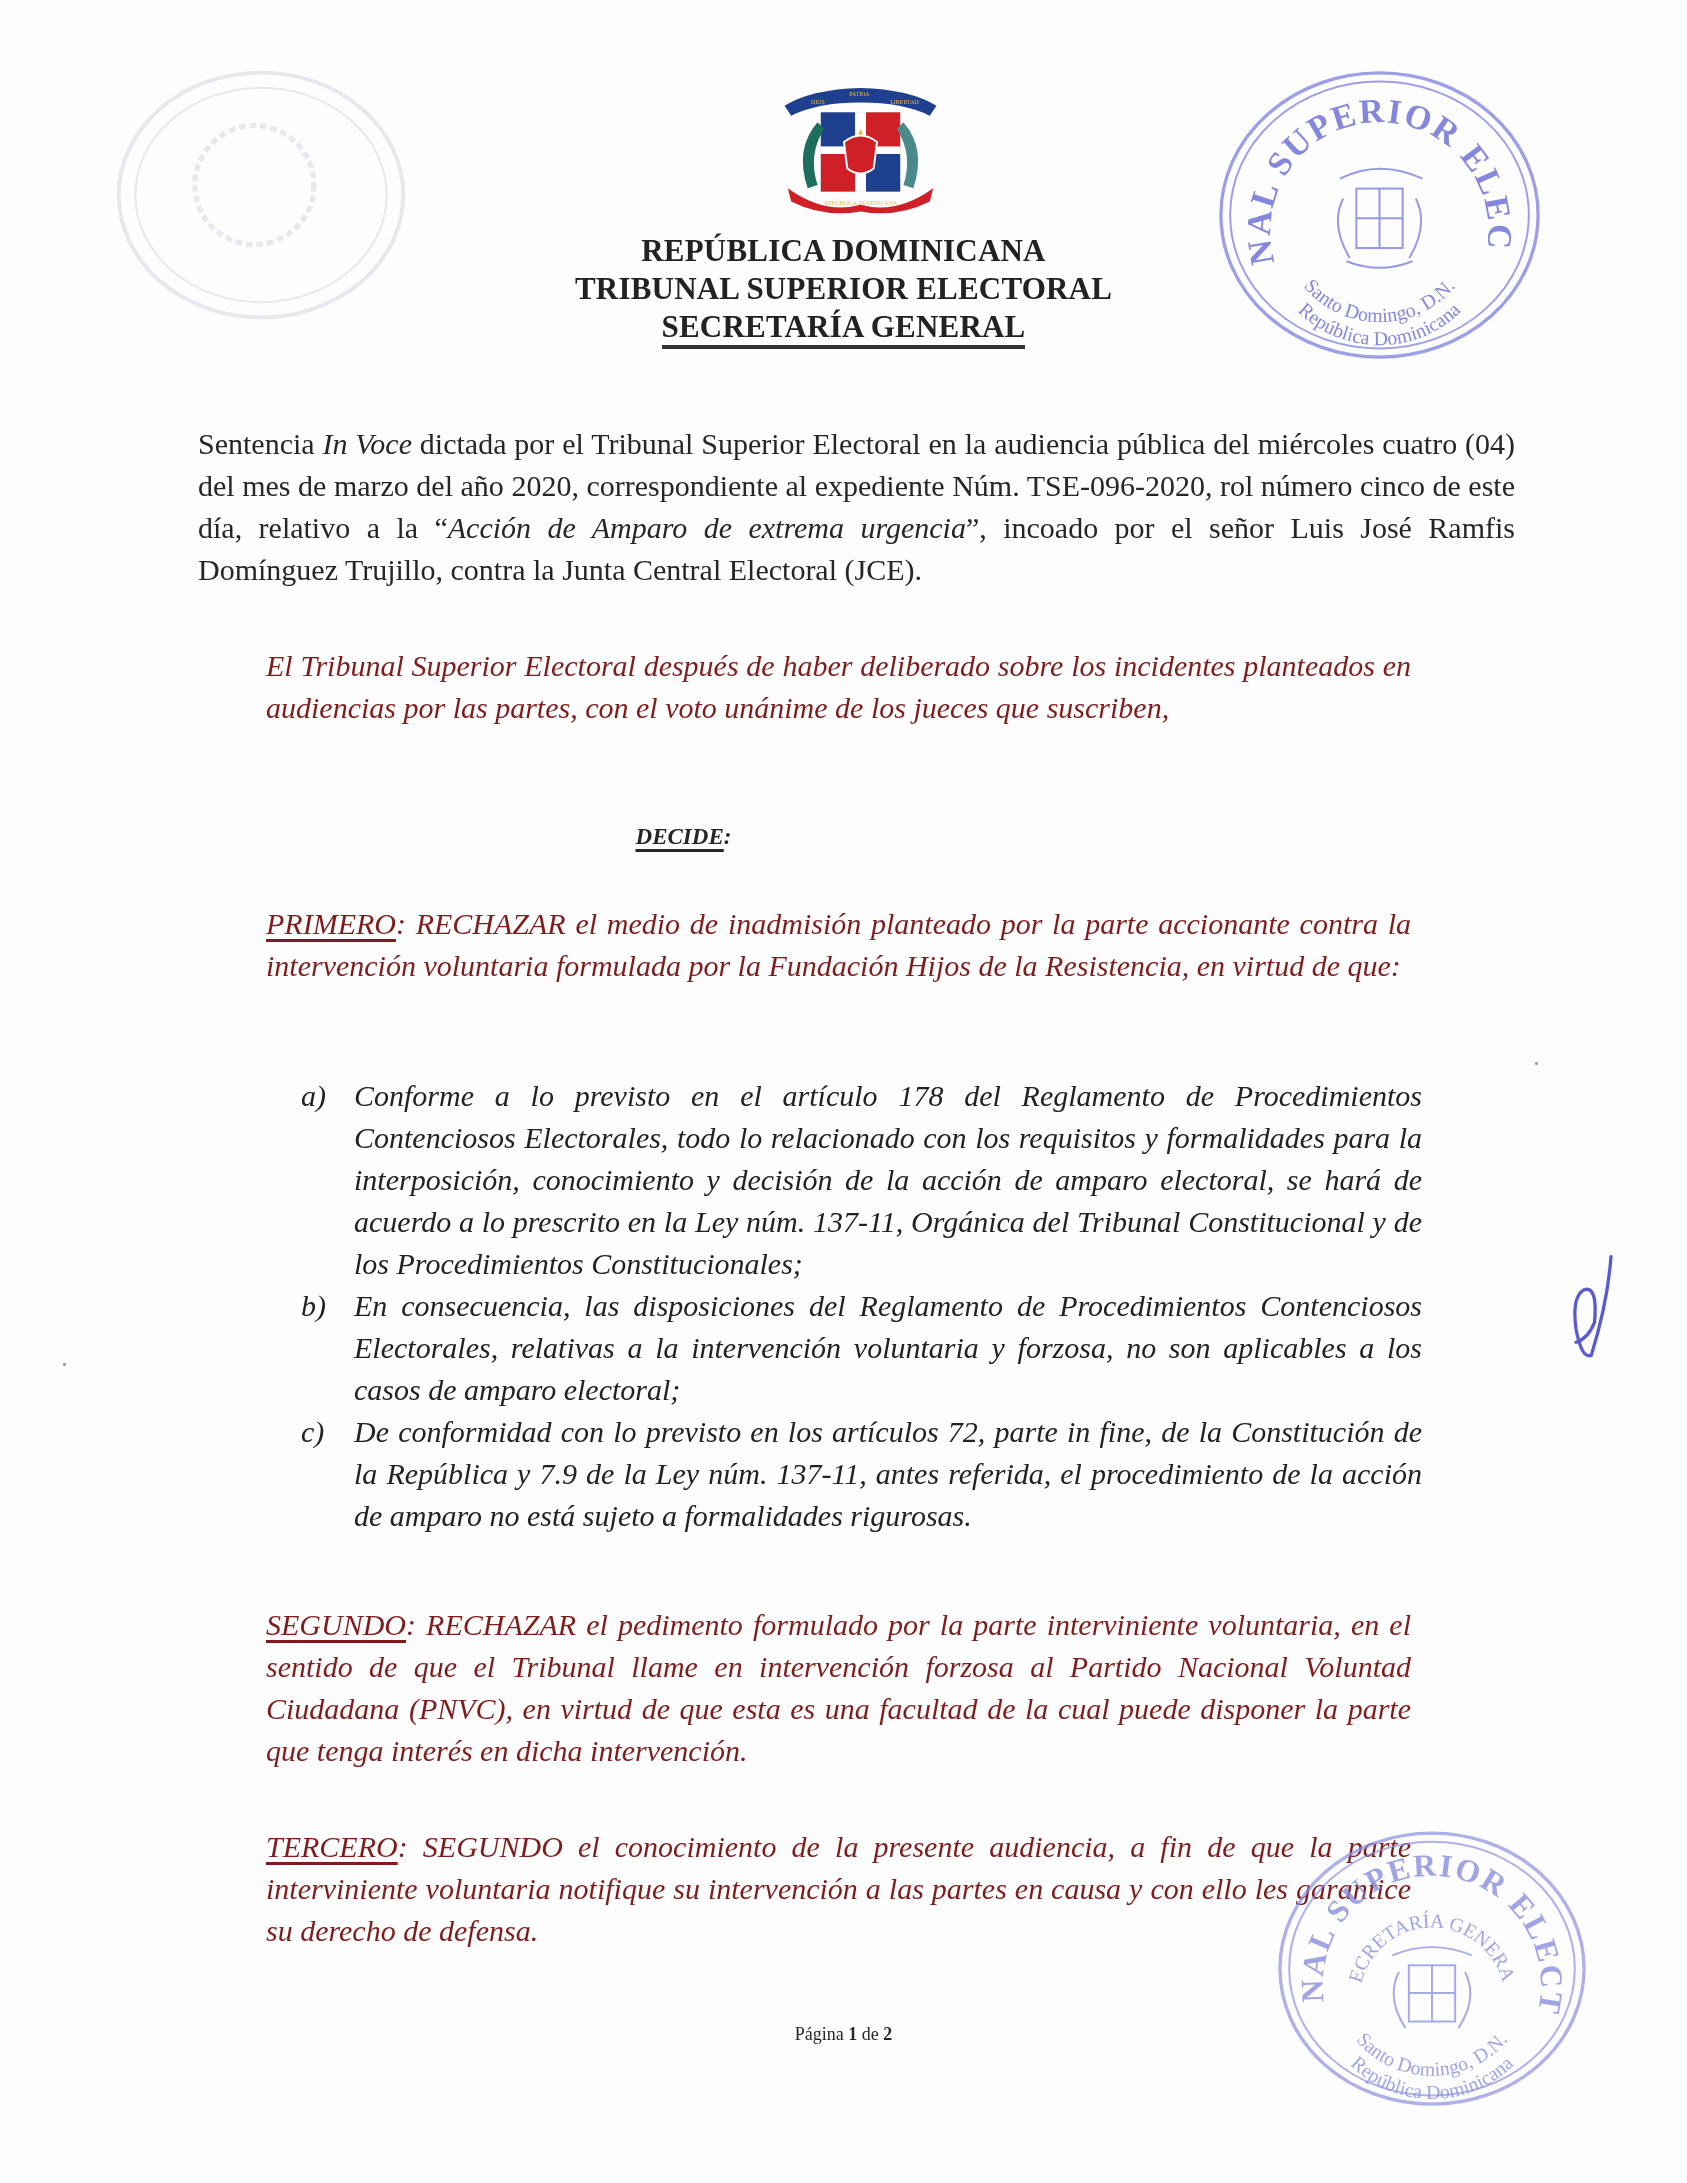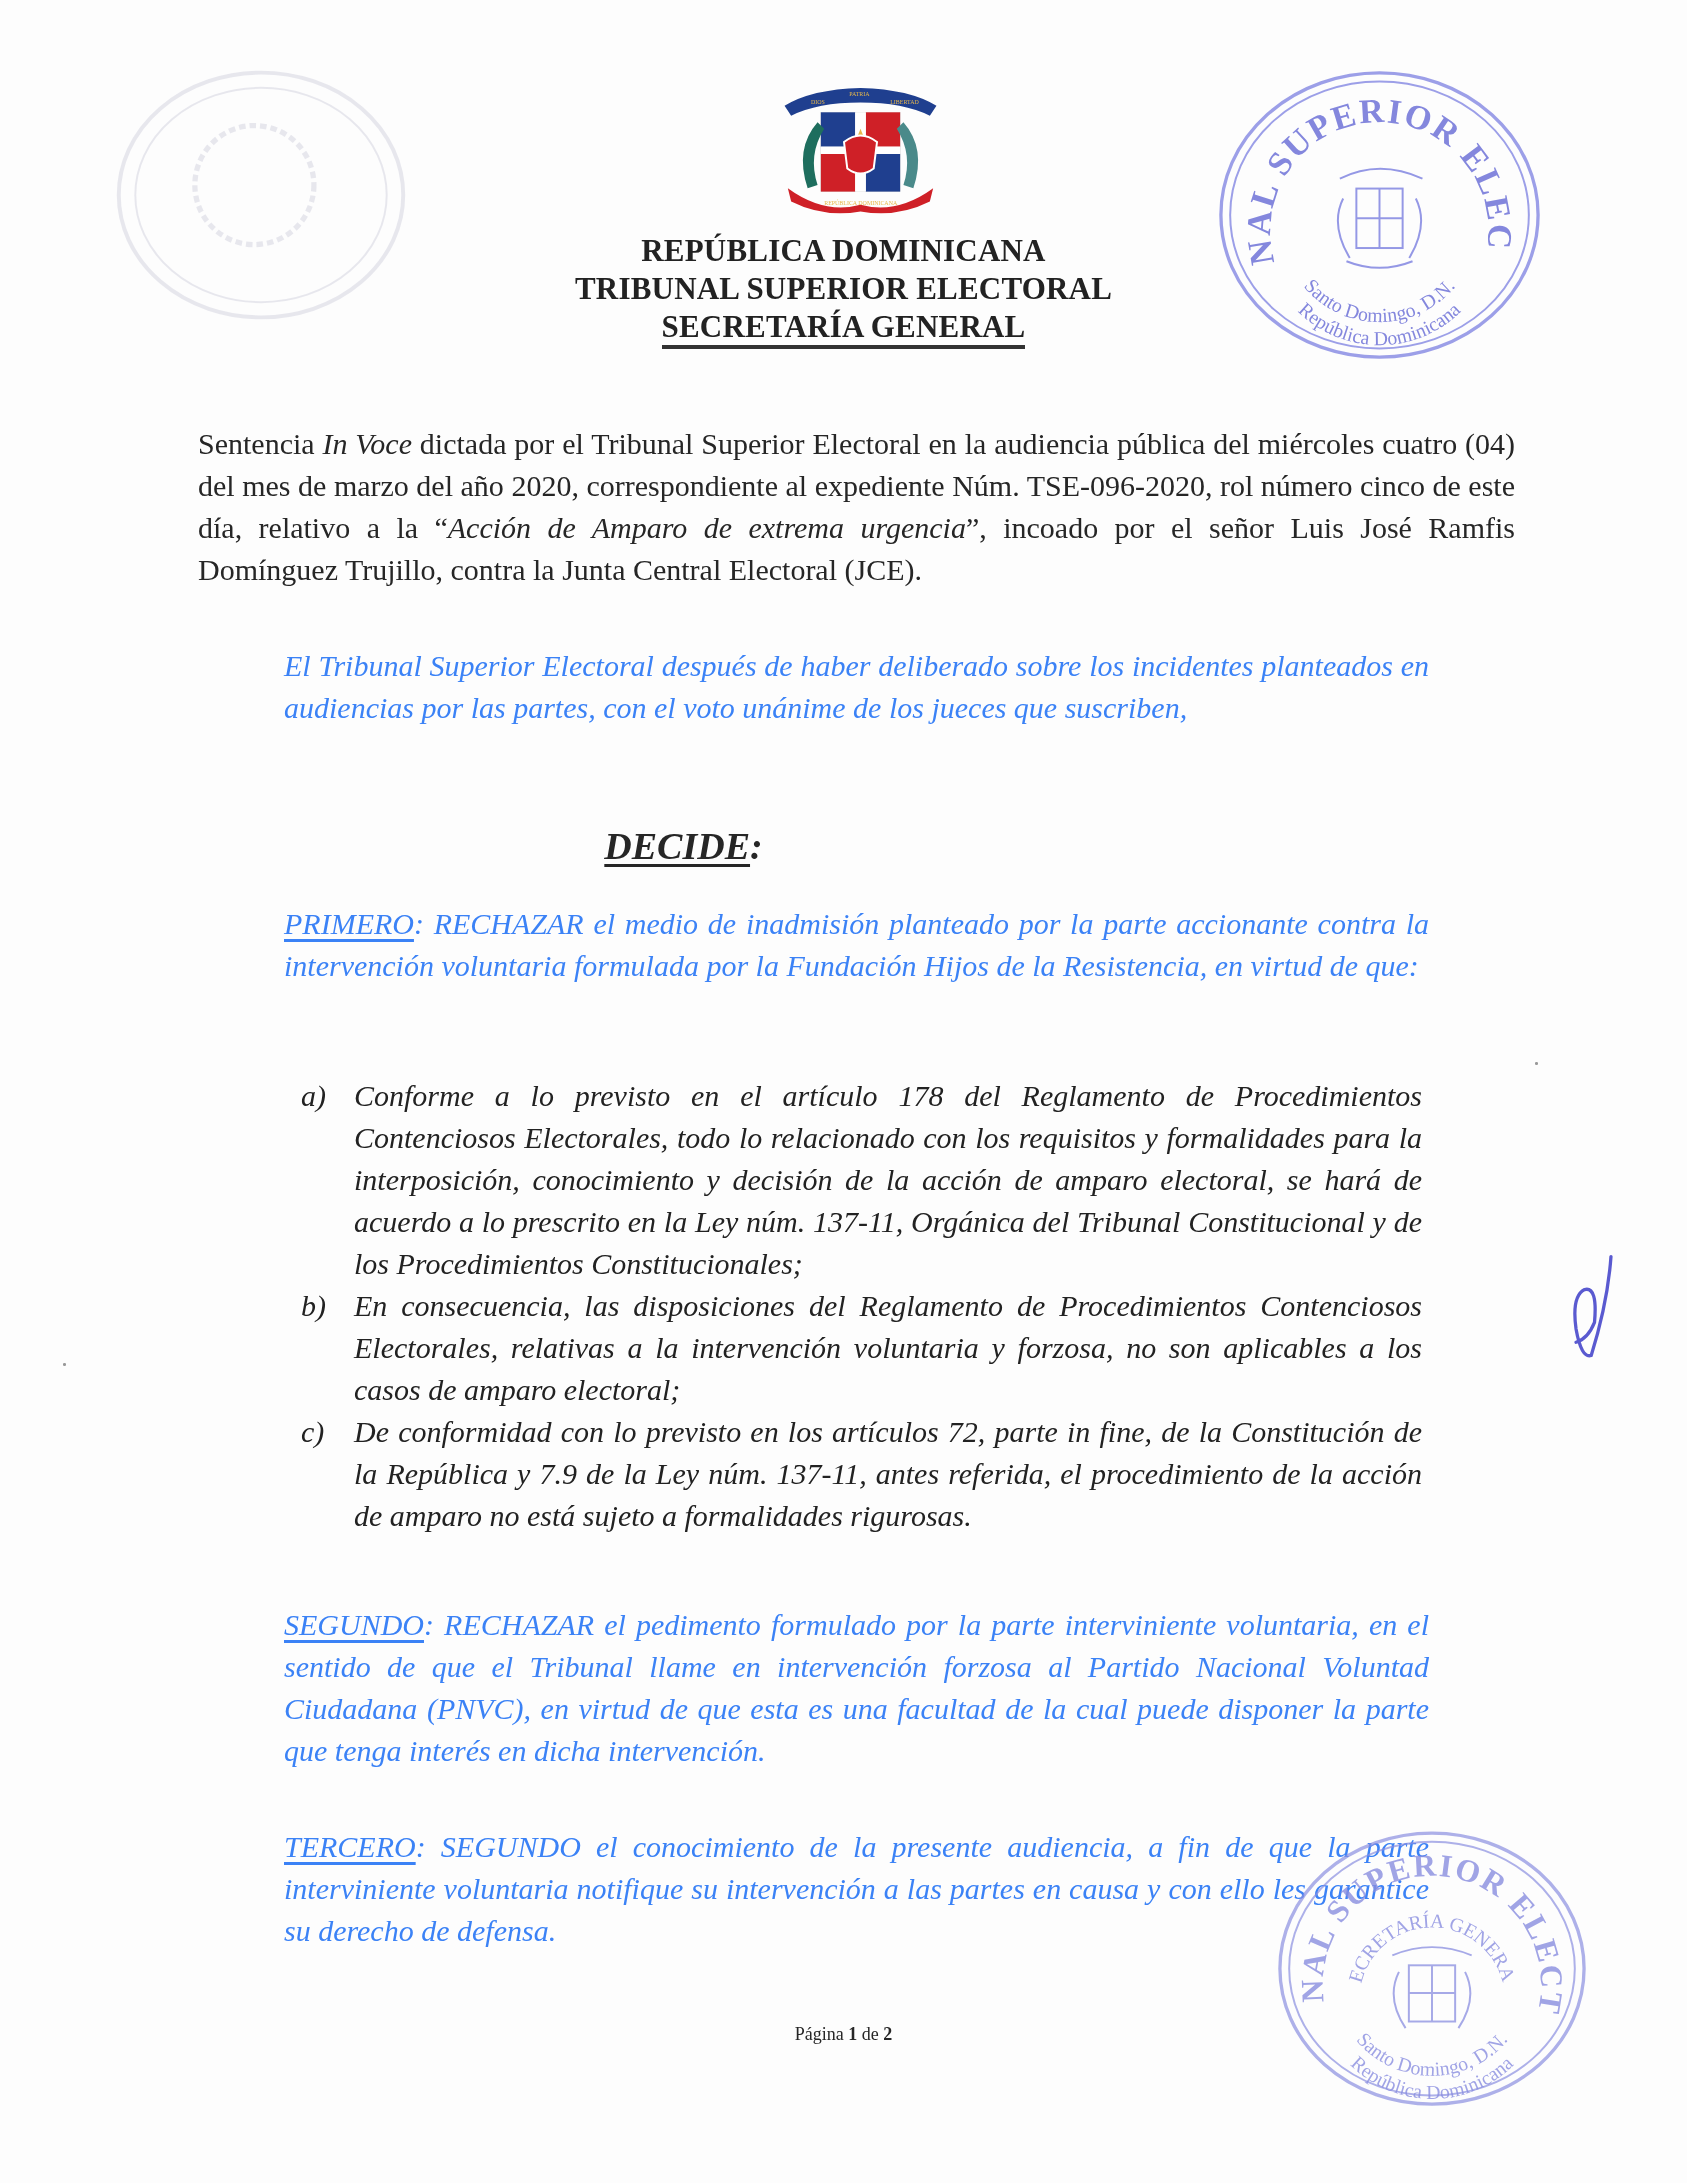--- a/index.html
+++ b/index.html
@@ -31,28 +31,28 @@
     .header .underlined { display: inline-block; border-bottom: 4px solid #333; line-height: 34px; padding-bottom: 1.3px; }
 
     
     .intro {
       position: absolute; left: 198px; width: 1317px; top: 423px;
       font-size: 30px; line-height: 42px; text-align: justify;
     }
     .intro i { font-style: italic; margin-top: 40px; }
 
     .italic-block {
-      position: absolute; left: 284px; width: 1145px;
+      position: absolute; left: 266px; width: 1145px;
       font-style: italic; font-size: 30px; line-height: 42px;
-      text-align: justify; color: #3b82f6;
+      text-align: justify; color: #7f1d1d;
     }
     .deliberation { top: 645px; }
     .decide {
       position: absolute; left: 0; width: 1367px; top: 824px;
-      text-align: center; font-style: italic; font-weight: bold; font-size: 38px;
+      text-align: center; font-style: italic; font-weight: bold; font-size: 23px;
     }
     .decide .u { text-decoration: underline; text-decoration-thickness: 2.6px; text-underline-offset: 5.3px; }
 
     .primero { top: 903px; }
     .segundo { top: 1604px; }
     .tercero { top: 1826px; }
     .label { font-weight: normal; text-decoration: underline; text-decoration-thickness: 3.3px; text-underline-offset: 4.6px; }
     .verb { font-weight: normal; }
 
     .list { position: absolute; left: 301px; width: 1121px; top: 1075px; font-style: italic; font-size: 30px; line-height: 42px; color: #222; }

